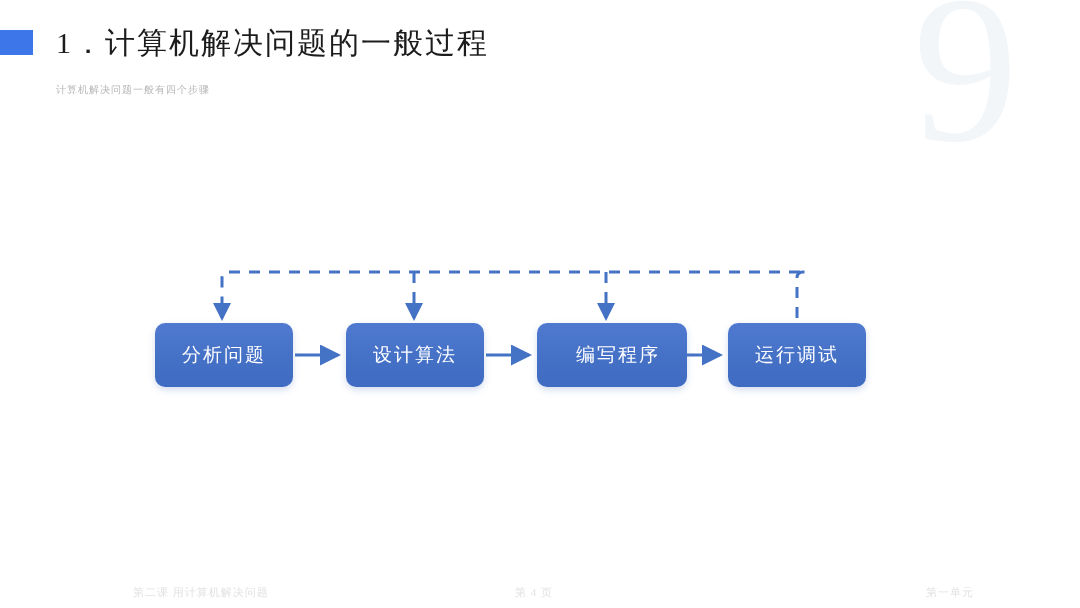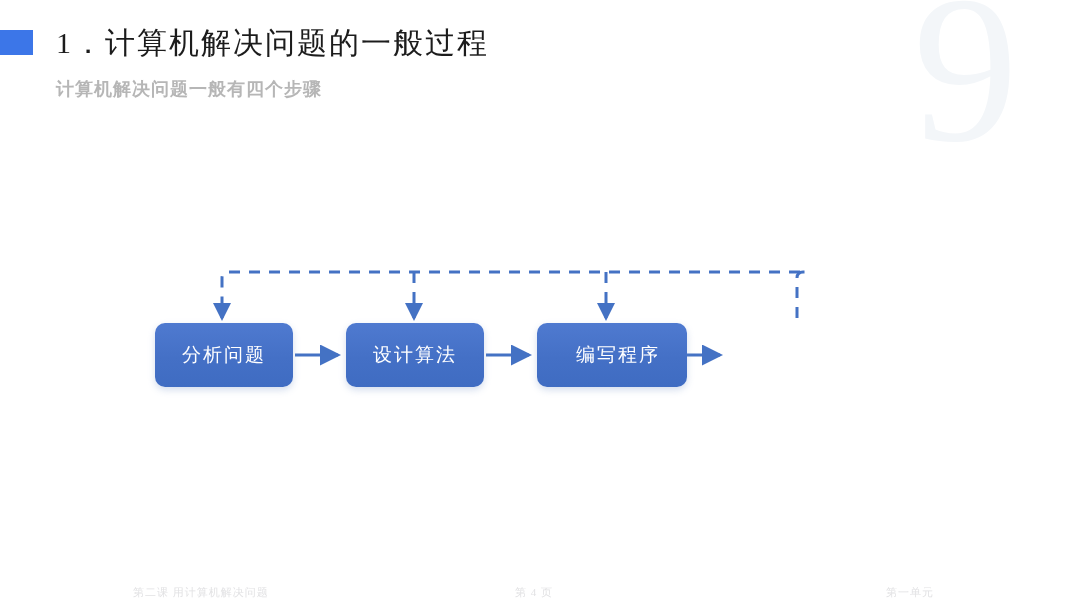--- a/index.html
+++ b/index.html
@@ -53,26 +53,25 @@
     line-height: 34px;
     color: #1c1c1c;
     letter-spacing: 2px;
     white-space: nowrap;
   }
   #subtitle {
     position: absolute;
     left: 56px;
     top: 80px;
     font-family: "Liberation Serif", "DejaVu Serif", serif;
-    font-size: 18px;
+    font-size: 10px;
     line-height: 19px;
     color: #b6b6b6;
     letter-spacing: 1px;
     white-space: nowrap;
-    font-weight: bold;
   }
 
   
   #diagram {
     position: absolute;
     left: 0;
     top: 0;
     width: 1080px;
     height: 608px;
     pointer-events: none;
@@ -118,21 +117,21 @@
     bottom: 8px;
     font-family: "Liberation Serif", "DejaVu Serif", serif;
     font-size: 11px;
     color: #e2e2e4;
     letter-spacing: 1px;
     white-space: nowrap;
     margin-top: 48px;
   }
   #footer-left   { left: 133px; }
   #footer-center { left: 515px; }
-  #footer-right  { left: 886px; }
+  #footer-right  { left: 926px; }
 </style>
 </head>
 <body>
 
 <div id="slide">
 
   <div id="watermark">9</div>
 
   <div id="header-marker"></div>
 
@@ -174,18 +173,21 @@
 
   <div class="flow-box" id="box-1">
     <span>设计算法</span>
   </div>
   <div class="flow-box" id="box-0">
     <span>分析问题</span>
   </div>
   <div class="flow-box" id="box-2">
     <span>编写程序</span>
   </div>
+  <div class="flow-box" id="box-3">
+    <span>运行调试</span>
+  </div>
 
   <div class="footer-text" id="footer-left">第二课 用计算机解决问题</div>
   <div class="footer-text" id="footer-center">第 4 页</div>
   <div class="footer-text" id="footer-right">第一单元</div>
 
 </div>
 
 </body></html>

